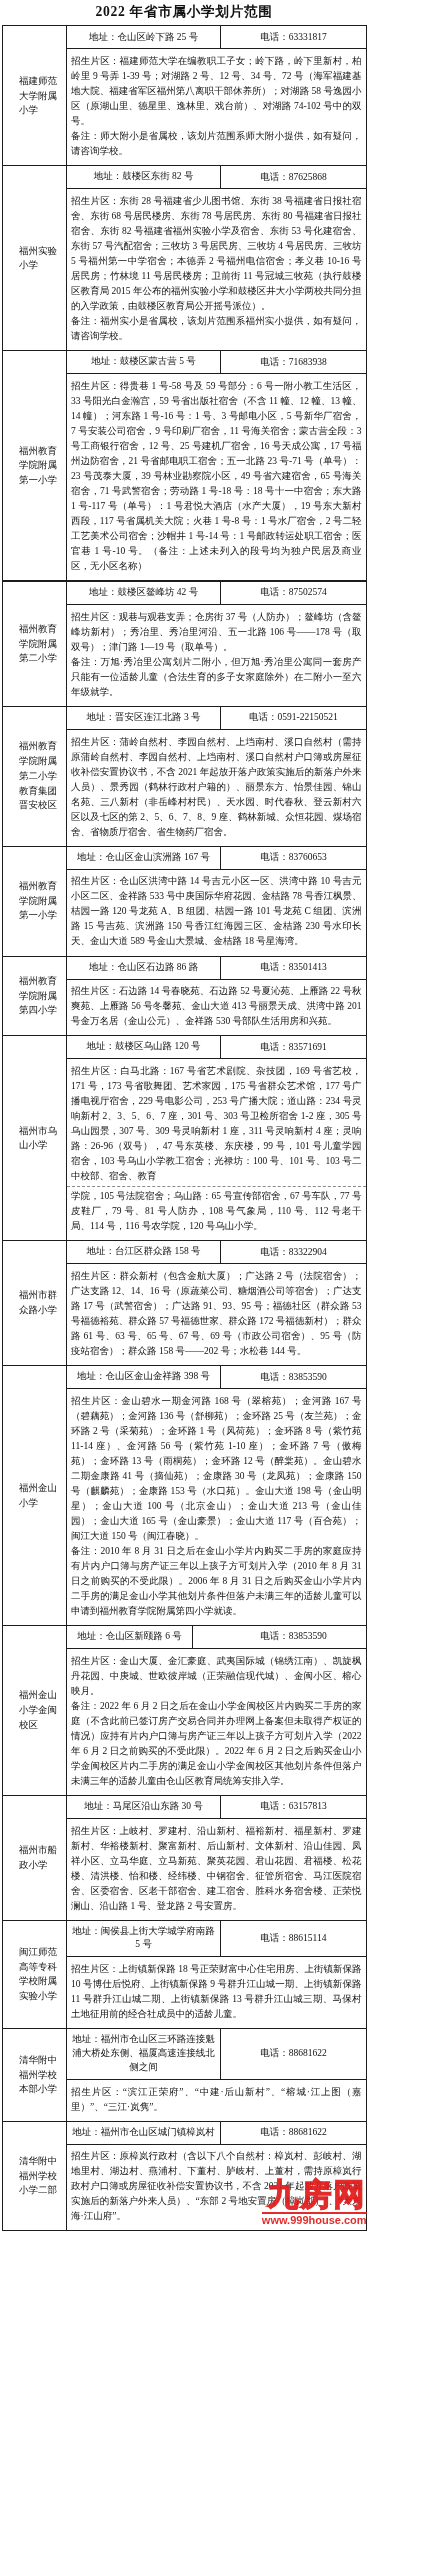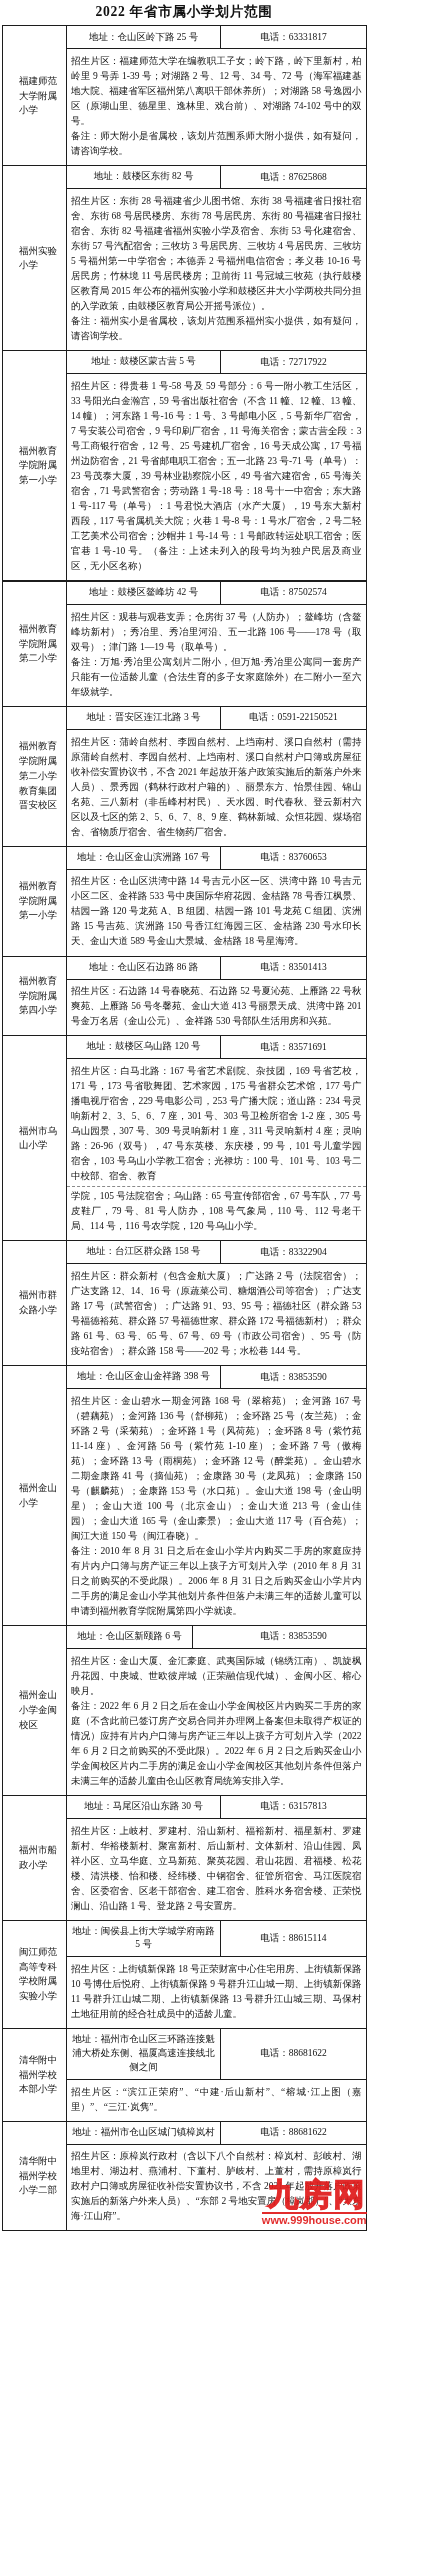--- a/index.html
+++ b/index.html
@@ -118,21 +118,21 @@
           <p class="note">备注：福州实小是省属校，该划片范围系福州实小提供，如有疑问，请咨询学校。</p>
         </div>
       </div>
     </div>
 
     <div class="row">
       <div class="school-cell">福州教育学院附属第一小学</div>
       <div class="right-cell">
         <div class="addr-row">
           <div class="addr-cell">地址：鼓楼区蒙古营 5 号</div>
-          <div class="phone-cell">电话：72717922</div>
+          <div class="phone-cell">电话：71683938</div>
         </div>
         <div class="body-cell">
           <p>招生片区：得贵巷 1 号-58 号及 59 号部分：6 号一附小教工生活区，33 号阳光白金瀚宫，59 号省出版社宿舍（不含 11 幢、12 幢、13 幢、14 幢）；河东路 1 号-16 号：1 号、3 号邮电小区，5 号新华厂宿舍，7 号安装公司宿舍，9 号印刷厂宿舍，11 号海关宿舍；蒙古营全段：3 号工商银行宿舍，12 号、25 号建机厂宿舍，16 号天成公寓，17 号福州边防宿舍，21 号省邮电职工宿舍；五一北路 23 号-71 号（单号）：23 号茂泰大厦，39 号林业勘察院小区，49 号省六建宿舍，65 号海关宿舍，71 号武警宿舍；劳动路 1 号-18 号：18 号十一中宿舍；东大路 1 号-117 号（单号）：1 号君悦大酒店（水产大厦），19 号东大新村西段，117 号省属机关大院；火巷 1 号-8 号：1 号水厂宿舍，2 号二轻工艺美术公司宿舍；沙帽井 1 号-14 号：1 号邮政转运处职工宿舍；医官巷 1 号-10 号。（备注：上述未列入的段号均为独户民居及商业区，无小区名称）</p>
 
         </div>
       </div>
     </div>
 
     <div class="row page-split">
       <div class="school-cell">福州教育学院附属第二小学</div>

